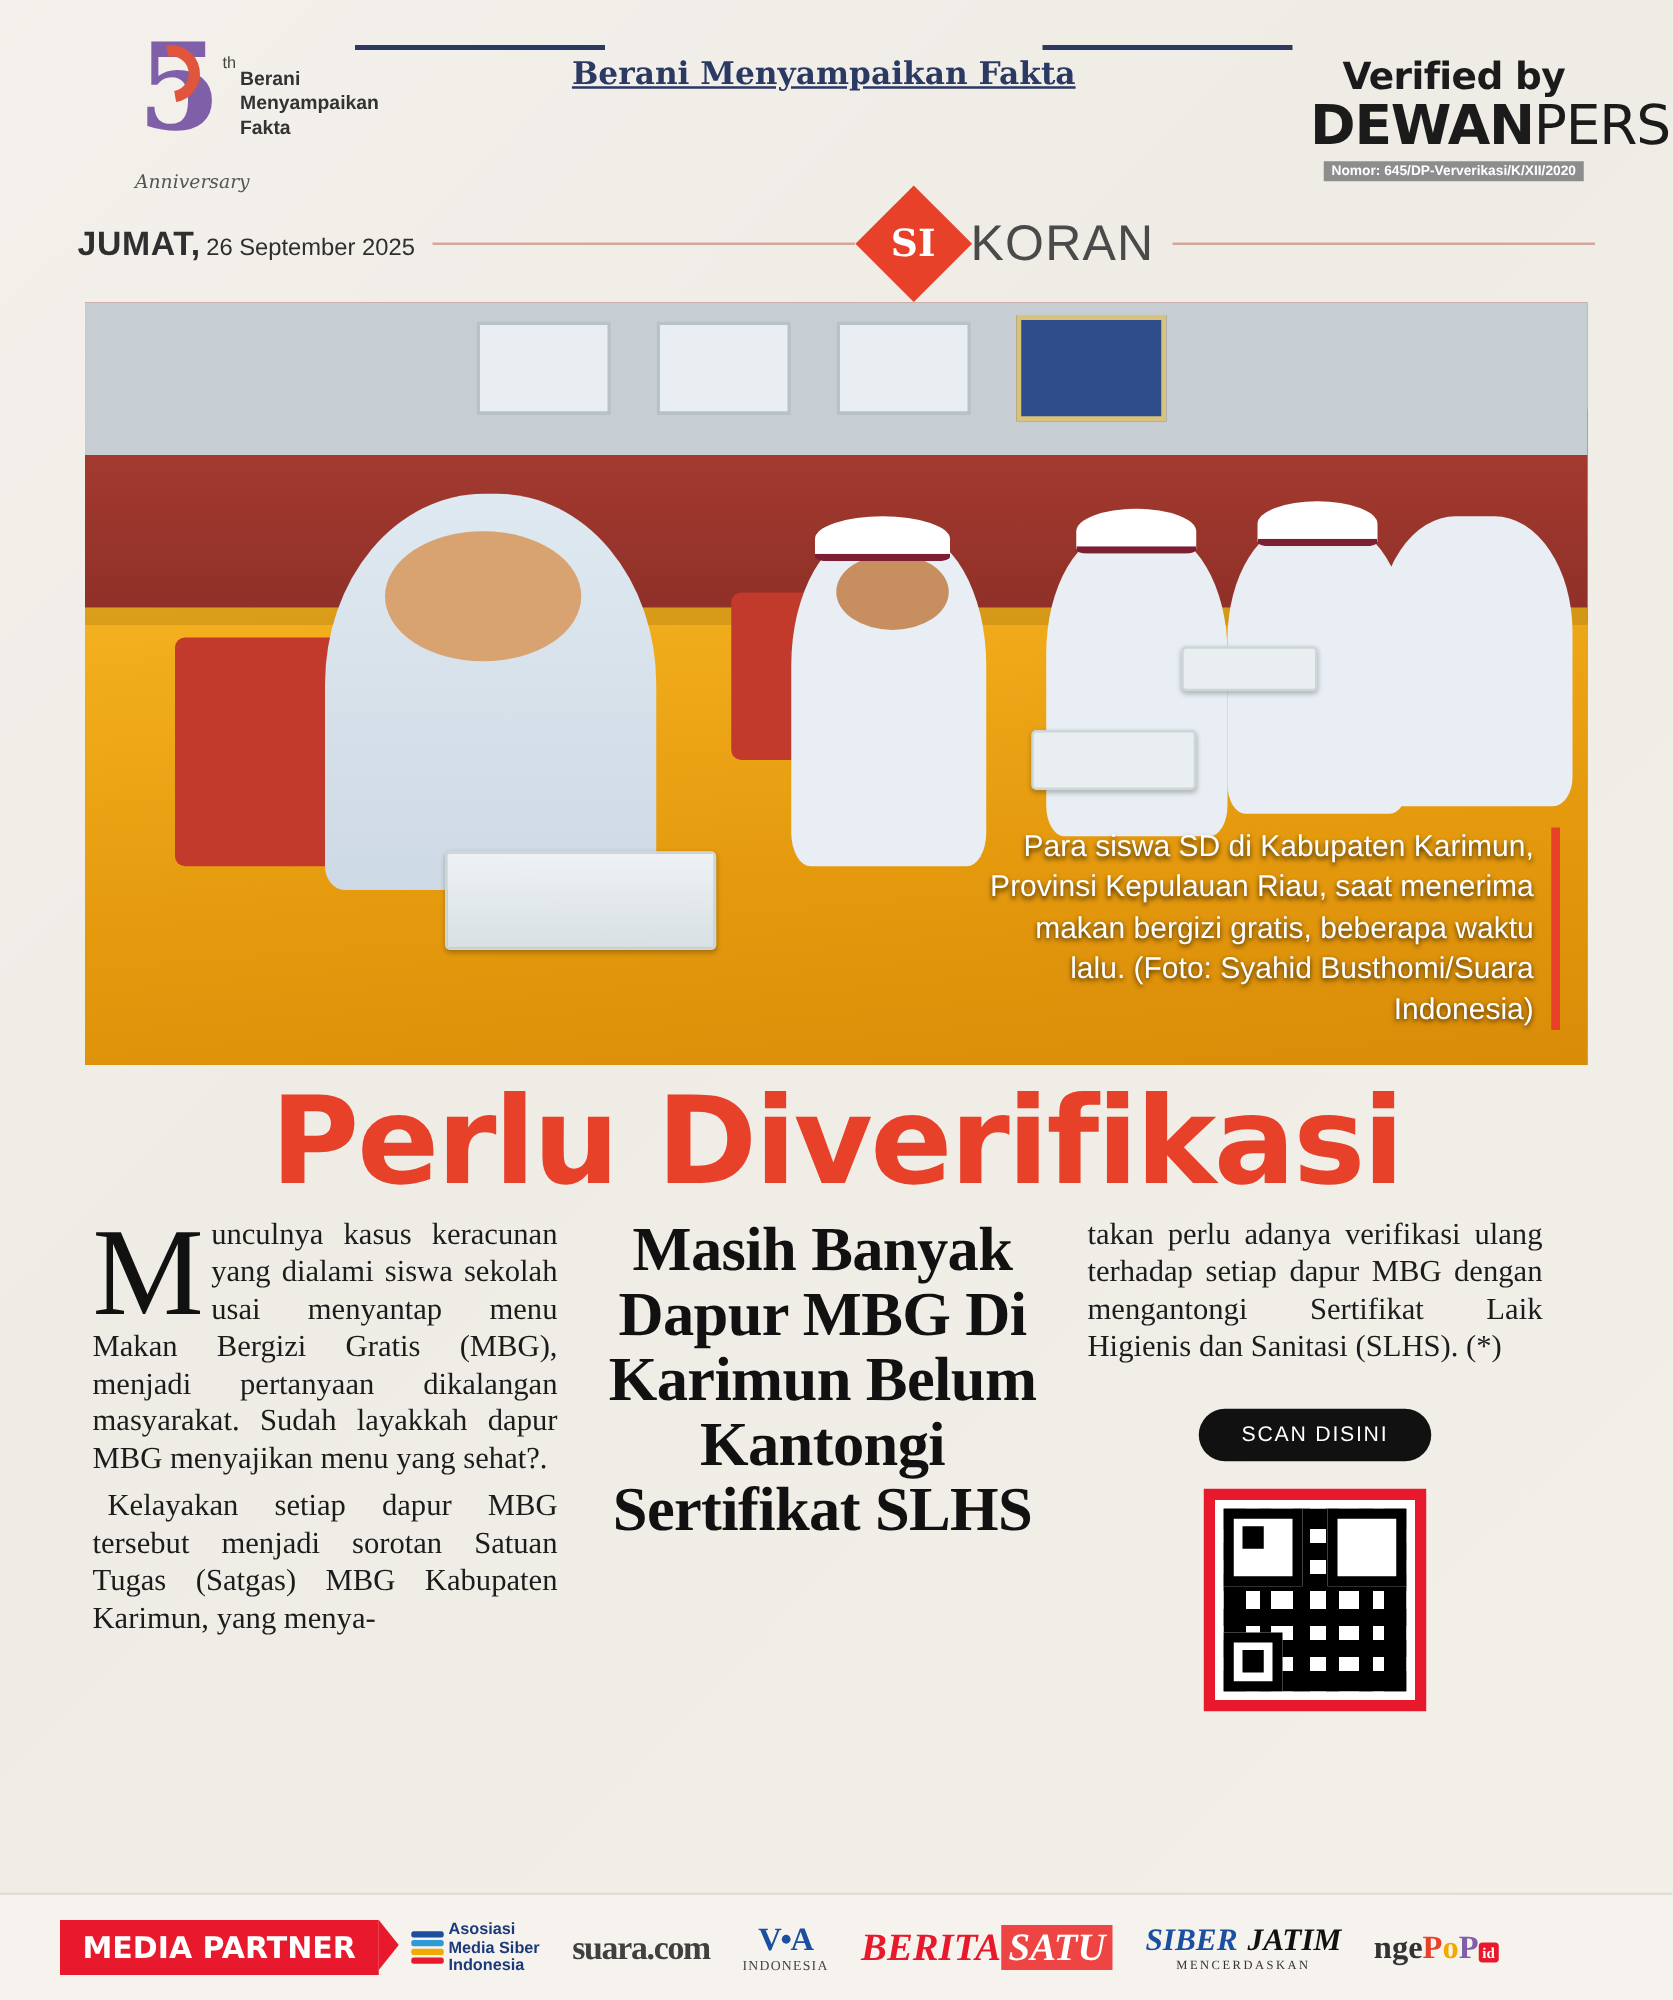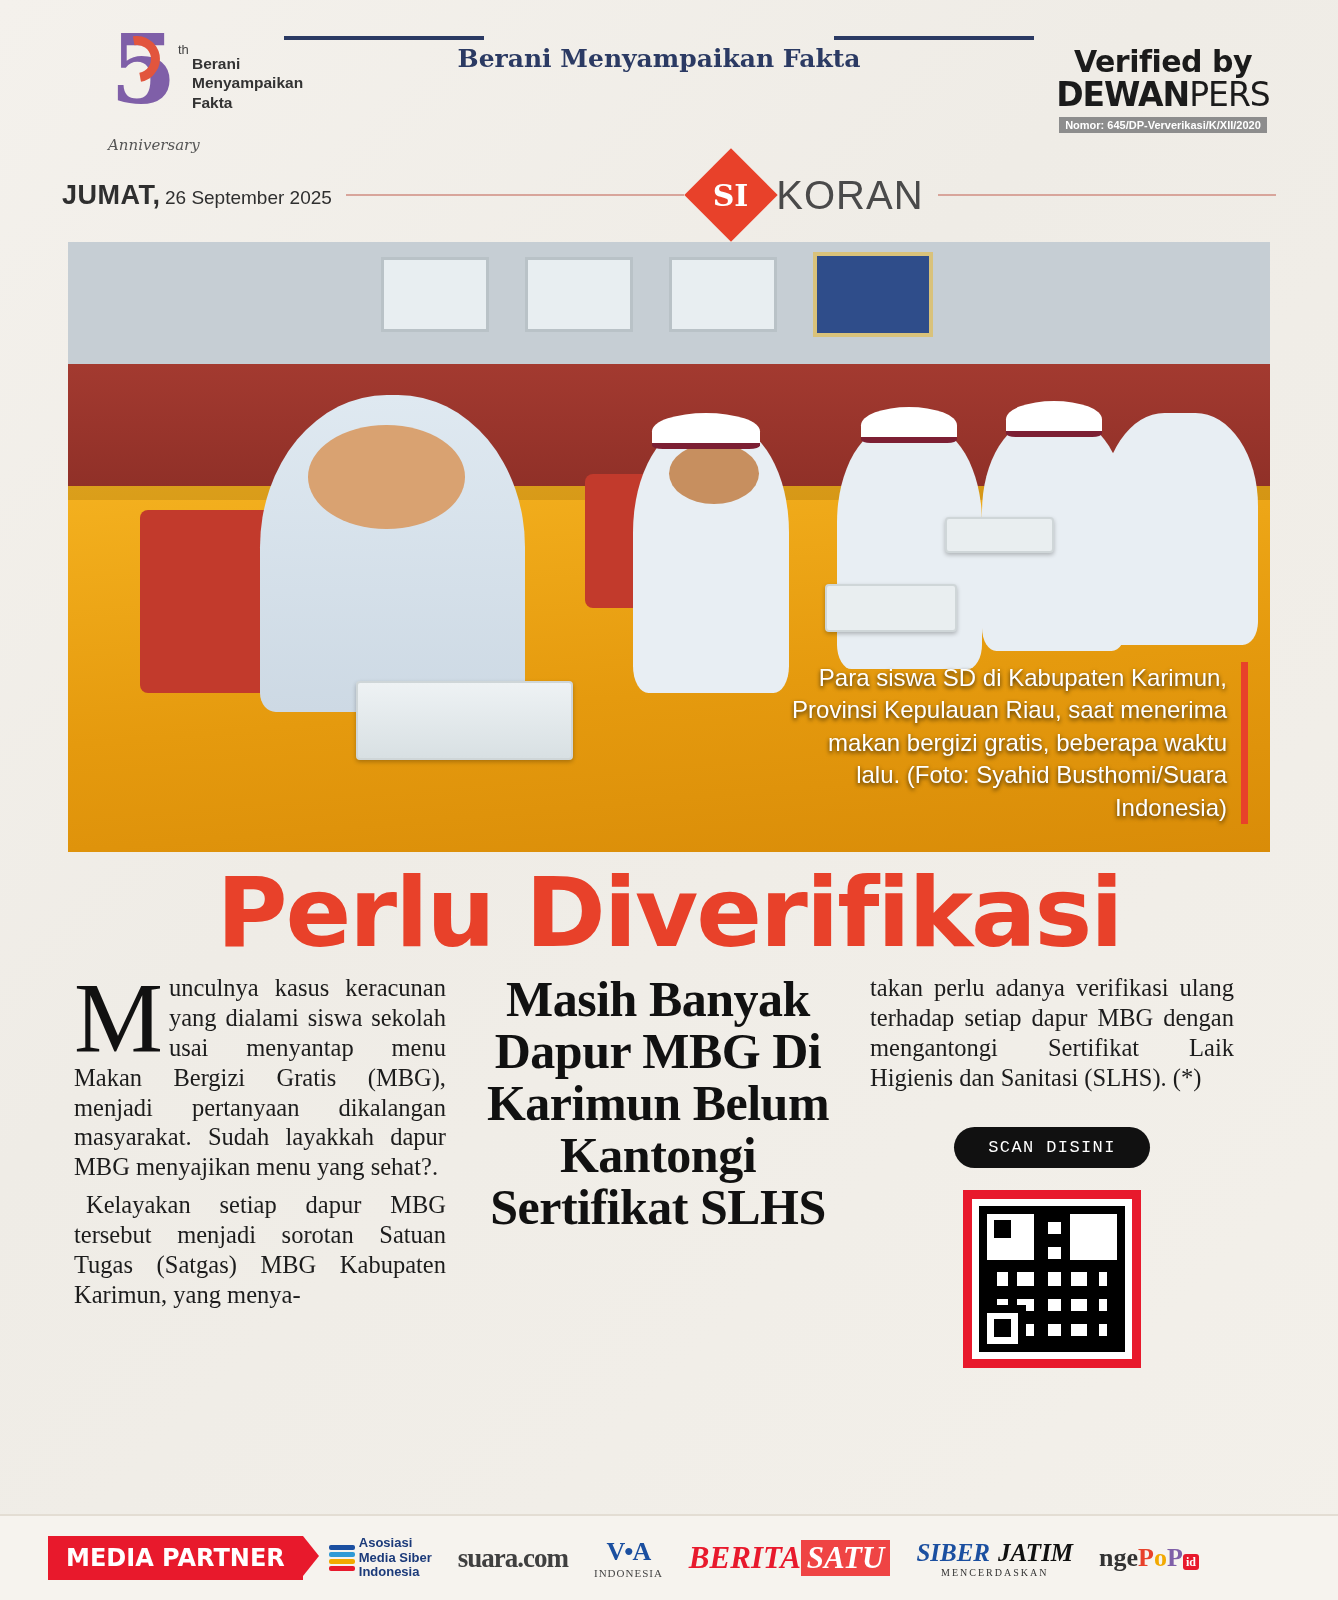--- a/index.html
+++ b/index.html
@@ -59,40 +59,40 @@
   .title-main {
     font-family: "DejaVu Sans", sans-serif;
     font-weight: bold; font-size: 62px; line-height: 0.98;
     letter-spacing: -1px;
   }
   .title-main .w1 { color: #2b3a63; }
   .title-main .w2 { color: #e8412a; }
   .title-sub {
     font-family: "DejaVu Serif", serif;
     font-weight: bold; font-size: 25px; color: #2b3a63;
-    margin-top: 2px; letter-spacing: 0px;
+    margin-top: 2px; letter-spacing: 0px; text-decoration: underline;
   }
   .title-rule { position: relative; height: 10px; }
   .title-rule:before, .title-rule:after {
     content: ""; position: absolute; top: 4px; height: 4px; width: 200px;
     background: #2b3a63;
   }
   .title-rule:before { left: 14px; }
   .title-rule:after { right: 14px; }
 
   .verified {
     width: 230px; text-align: center; padding-top: 16px;
   }
   .v-top {
     font-family: "DejaVu Sans", sans-serif; font-weight: bold;
     font-size: 30px; color: #1b1b1b; letter-spacing: -0.5px;
   }
   .v-mid {
     font-family: "DejaVu Sans", sans-serif; font-weight: bold;
-    font-size: 33px; color: #1b1b1b; letter-spacing: -1px; margin-top: -4px;
+    font-size: 44px; color: #1b1b1b; letter-spacing: -1px; margin-top: -4px;
   }
   .v-mid span.thin { font-weight: normal; }
   .v-num {
     margin-top: 3px; background: #8d8d8d; color: #fff;
     font-family: "Liberation Sans", sans-serif; font-size: 11px;
     font-weight: bold; padding: 2px 6px; display: inline-block;
   }
 
   
   .datebar {
@@ -228,21 +228,21 @@
     font-size: 50px; line-height: 1.04;
     text-align: center; color: #111;
     letter-spacing: -0.5px;
   }
 
   
   .scan-wrap { margin-top: 34px; text-align: center; }
   .scan-pill {
     display: inline-block;
     background: #111; color: #fff;
-    font-family: Liberation Mono, monospace;
+    font-family: Liberation Sans, sans-serif;
     font-size: 17px; letter-spacing: 1.4px;
     padding: 11px 34px; border-radius: 22px;
   }
   .qr {
     margin: 22px auto 0 auto;
     width: 178px; height: 178px;
     border: 9px solid #e8192c;
     background: #fff; padding: 7px;
   }
   .qr-inner {

